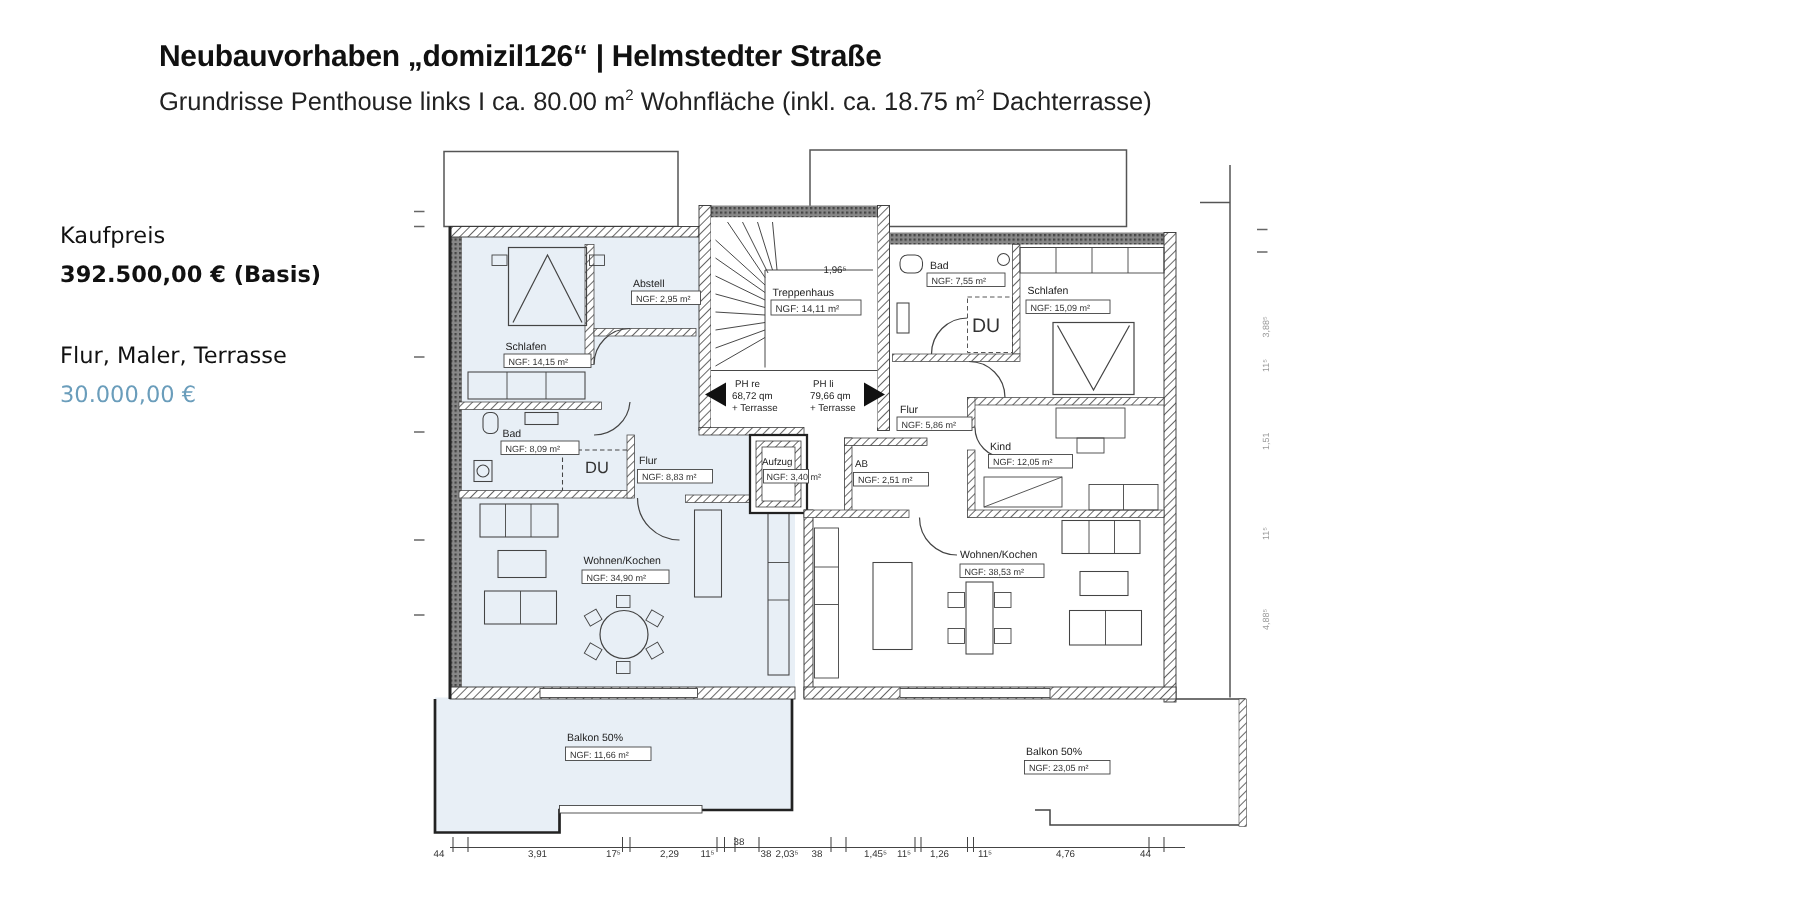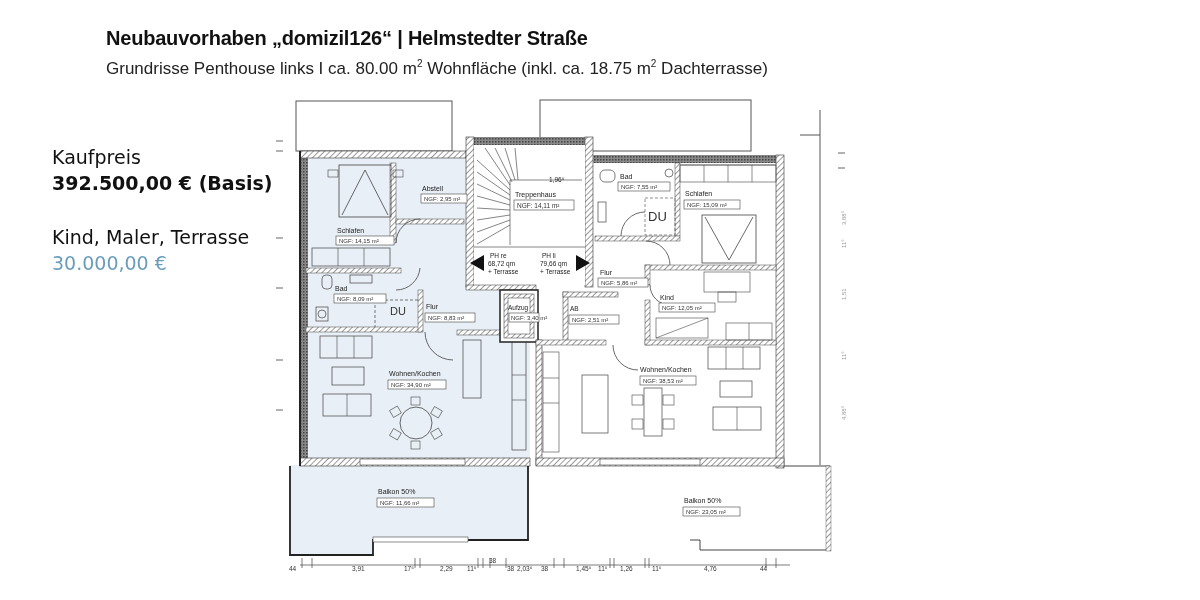--- a/index.html
+++ b/index.html
@@ -1,37 +1,37 @@
 <!DOCTYPE html>
 <html><head>
 <meta charset="utf-8">
 <style>
   html, body { margin: 0; padding: 0; background: #ffffff; }
   body { width: 1200px; height: 600px; position: relative; overflow: hidden; font-family: "Liberation Sans", sans-serif; }
   .title { position: absolute; left: 106px; top: 27px; font-size: 20px; font-weight: bold; color: #111; letter-spacing: -0.2px; font-family: Liberation Sans, sans-serif; }
   .subtitle { position: absolute; left: 106px; top: 58px; font-size: 17px; color: #222; font-family: "Liberation Sans", sans-serif; }
   .subtitle sup { font-size: 10px; }
-  .price-block { position: absolute; left: 52px; top: 144px; font-size: 19px; line-height: 26px; color: #111; font-family: "DejaVu Sans", sans-serif; }
+  .price-block { position: absolute; left: 40px; top: 144px; font-size: 15px; line-height: 26px; color: #111; font-family: "DejaVu Sans", sans-serif; }
   .price-block .bold { font-weight: bold; text-align: center; }
   .price-block .accent { color: #6a9dbb; }
   .price-block .gap { height: 28px; }
   .plan { position: absolute; left: 0; top: 0; width: 1200px; height: 600px; }
   .plan text { font-family: "Liberation Sans", sans-serif; }
 </style>
 </head>
 <body>
 
 <div class="title">Neubauvorhaben „domizil126“ | Helmstedter Straße</div>
 <div class="subtitle"><span>Grundrisse Penthouse links I ca. 80.00 m</span><sup>2</sup><span> Wohnfläche (inkl. ca. 18.75 m</span><sup>2</sup><span> Dachterrasse)</span></div>
 
 <div class="price-block">
   <div>Kaufpreis</div>
   <div class="bold">392.500,00 € (Basis)</div>
   <div class="gap"></div>
-  <div>Kind, Maler, Terrasse</div>
+  <div>Flur, Maler, Terrasse</div>
   <div class="accent">30.000,00 €</div>
 </div>
 
 <svg class="plan" viewBox="0 0 1200 600" xmlns="http://www.w3.org/2000/svg">
   <defs>
     <pattern id="hatch" width="4" height="4" patternUnits="userSpaceOnUse" patternTransform="rotate(45)">
       <rect width="4" height="4" fill="#fff"></rect>
       <line x1="0" y1="0" x2="0" y2="4" stroke="#555" stroke-width="1.2"></line>
     </pattern>
     <pattern id="cross" width="3" height="3" patternUnits="userSpaceOnUse">

